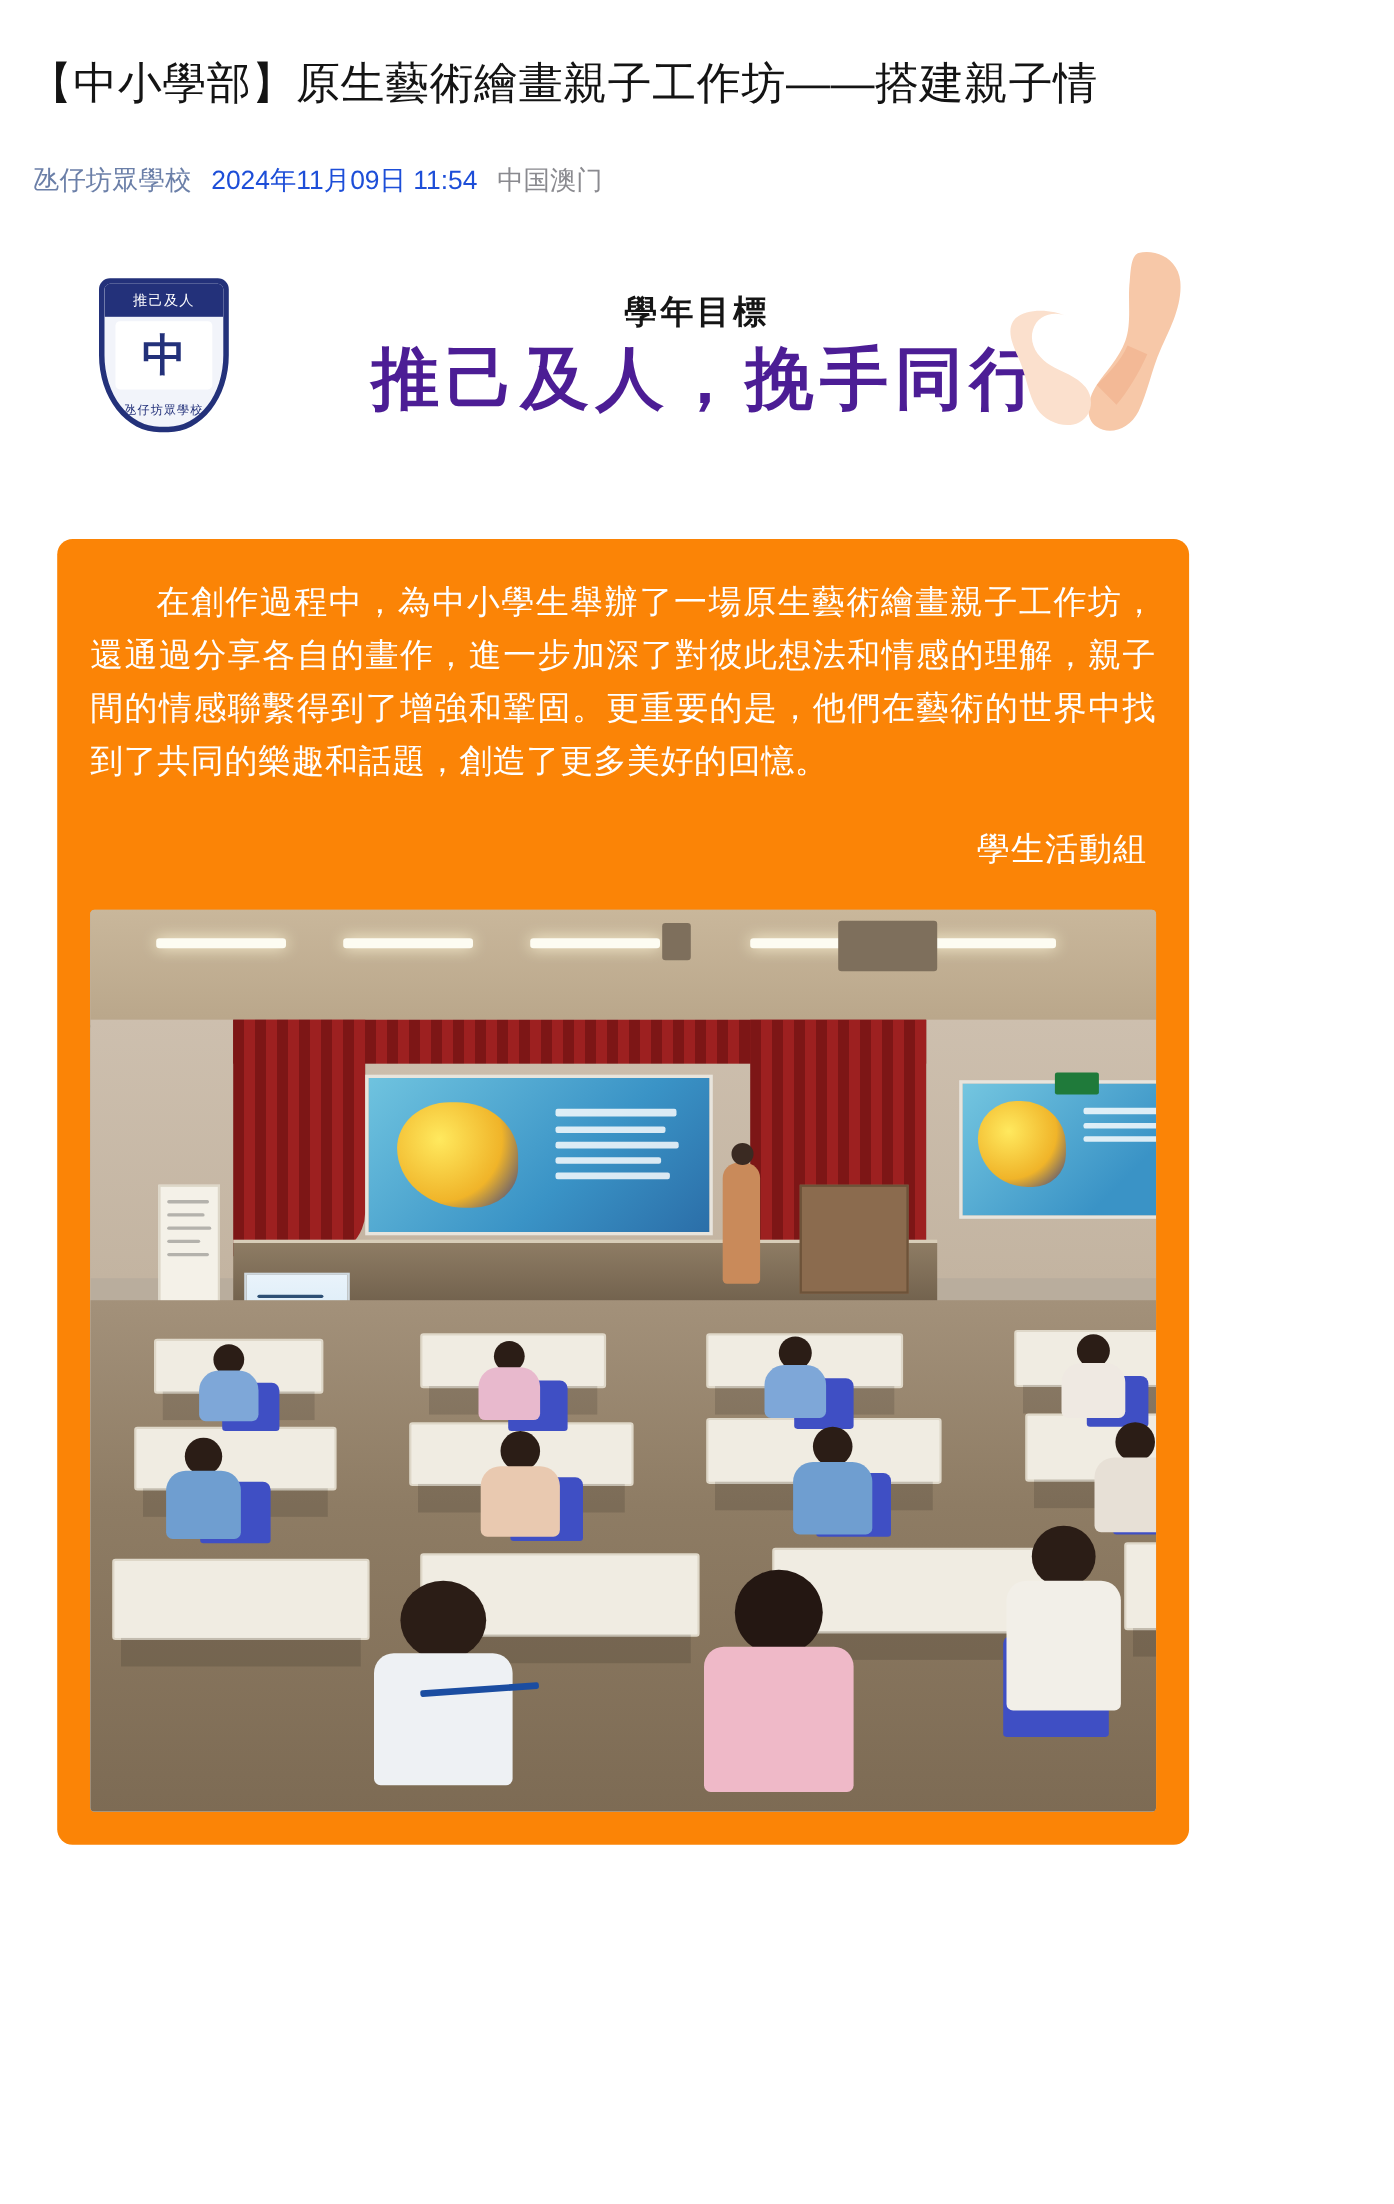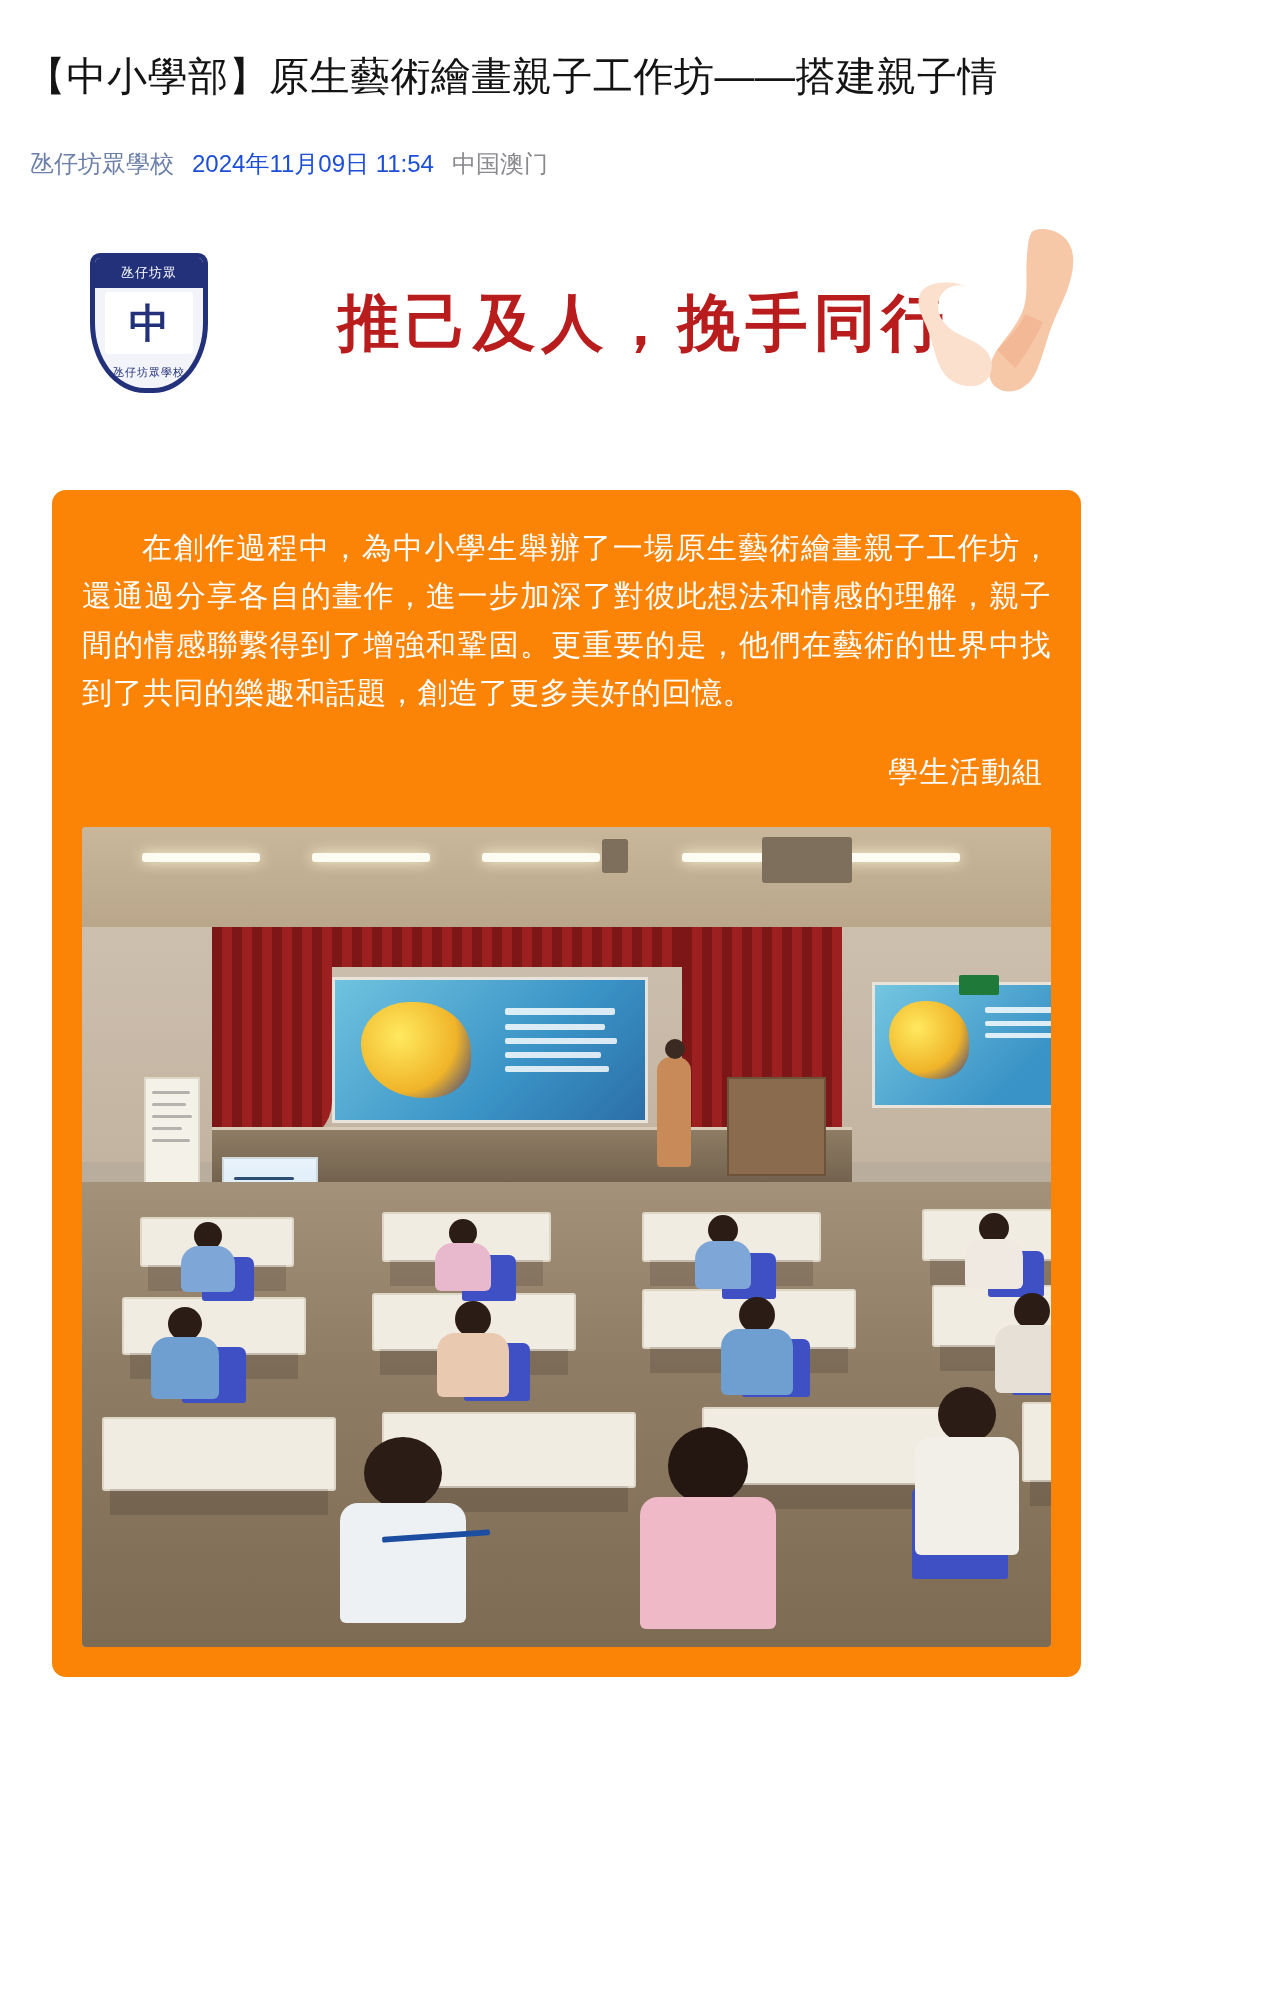--- a/index.html
+++ b/index.html
@@ -120,21 +120,21 @@
     font-weight: bold;
     color: #151515;
     text-align: center;
     margin-left: -120px;
     margin-bottom: 4px;
     letter-spacing: 3px;
   }
   .banner-main {
     font-size: 62px;
     font-weight: bold;
-    color: #b91c1c;
+    color: #4c1d95;
     letter-spacing: 6px;
     text-align: center;
     margin-left: -100px;
     line-height: 1.15;
   }
   .banner-hands {
     position: absolute;
     right: 48px;
     top: 14px;
     width: 200px;
@@ -290,29 +290,30 @@
 
   <div class="meta-row">
     <span class="meta-account">氹仔坊眾學校</span>
     <span class="meta-date">2024年11月09日 11:54</span>
     <span class="meta-location">中国澳门</span>
   </div>
 
   <div class="banner">
     <div class="banner-logo">
       <div class="shield">
-        <div class="shield-top">氹仔坊眾</div>
+        <div class="shield-top">推己及人</div>
         <div class="shield-mid">
           <span class="shield-mono">中</span>
         </div>
         <div class="shield-bottom">氹仔坊眾學校</div>
       </div>
     </div>
 
     <div class="banner-text">
+      <div class="banner-sub">學年目標</div>
       <div class="banner-main">推己及人，挽手同行</div>
     </div>
 
     <div class="banner-hands">
       <svg viewBox="0 0 200 190" width="200" height="190" aria-hidden="true">
         <path d="M150 8 C164 4 186 12 188 34 C190 56 178 78 170 96 C162 114 158 136 150 152 C142 168 124 174 112 166 C100 158 104 140 112 128 C120 116 132 104 138 88 C144 72 140 50 142 34 C143 20 144 10 150 8 Z" fill="#f7c8a8"></path>
         <path d="M86 66 C74 60 58 64 54 78 C50 92 60 104 70 110 C80 116 94 120 102 130 C110 140 108 156 96 162 C84 168 66 162 58 150 C50 138 48 120 42 106 C36 92 30 80 36 70 C44 58 70 58 86 66 Z" fill="#fbe0cd"></path>
         <path d="M112 128 C122 118 134 106 140 92 L158 100 C150 118 140 134 130 146 Z" fill="#f3b996"></path>
       </svg>
     </div>

